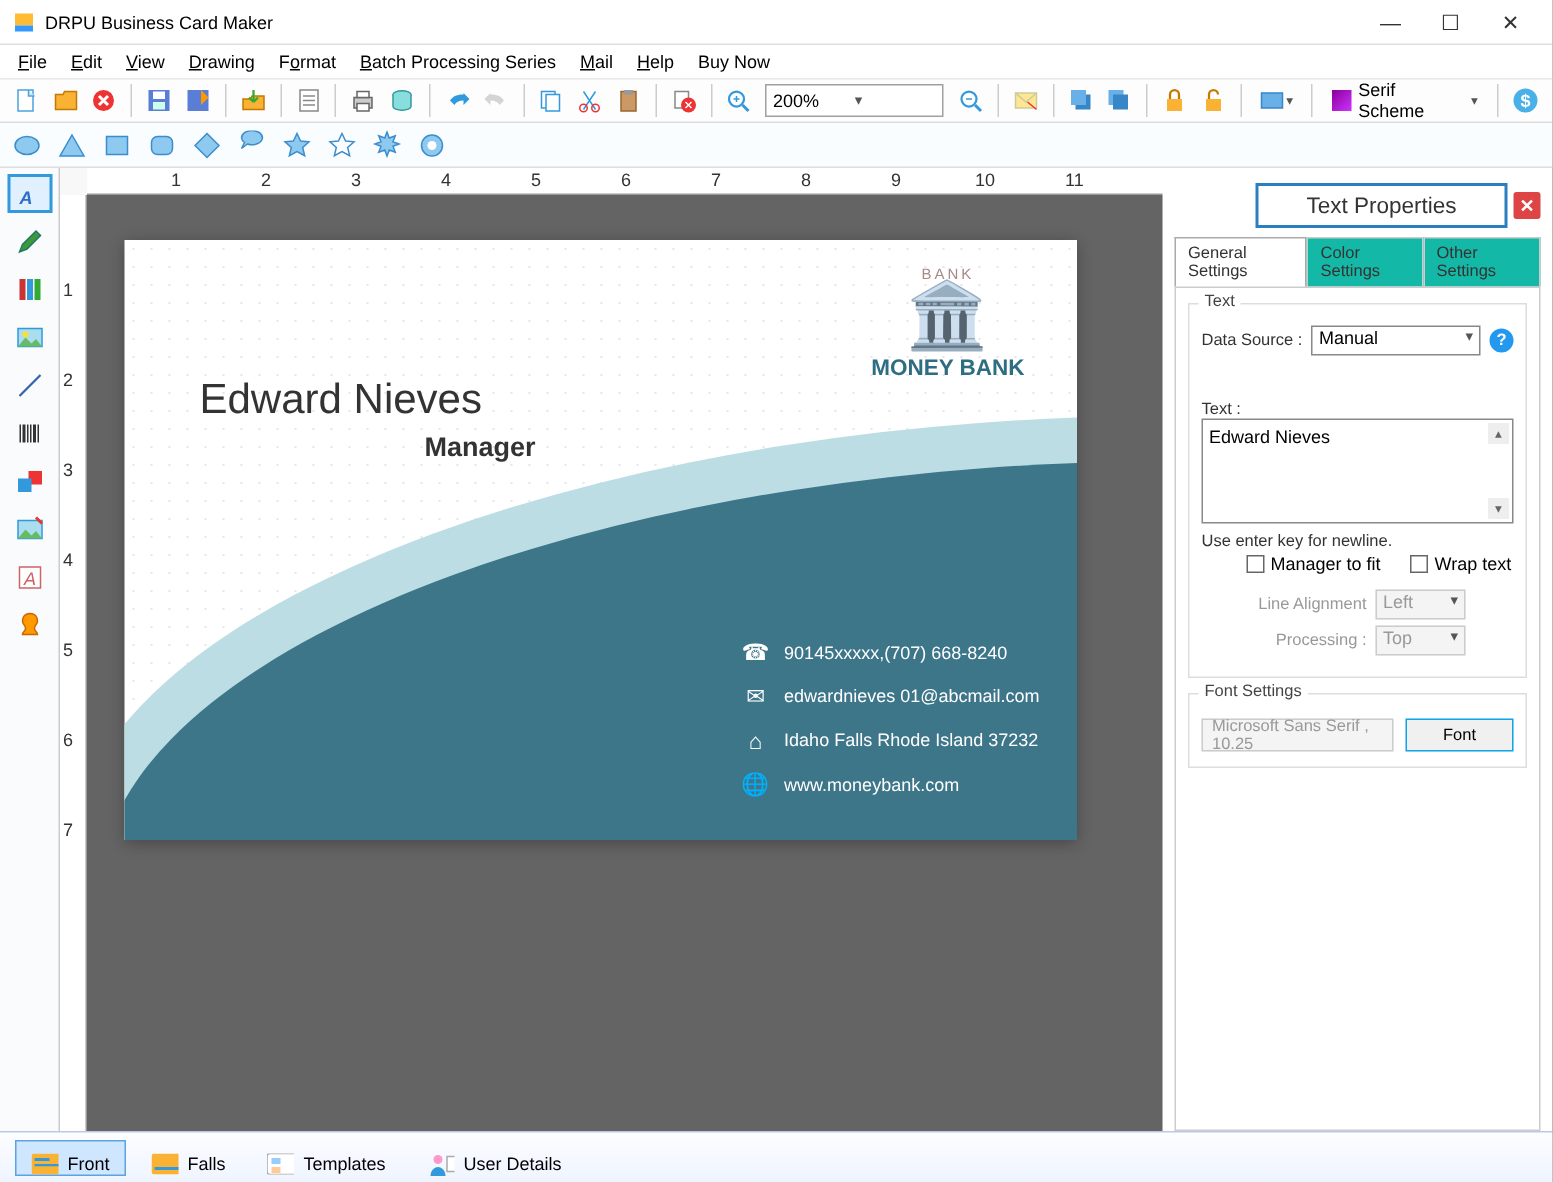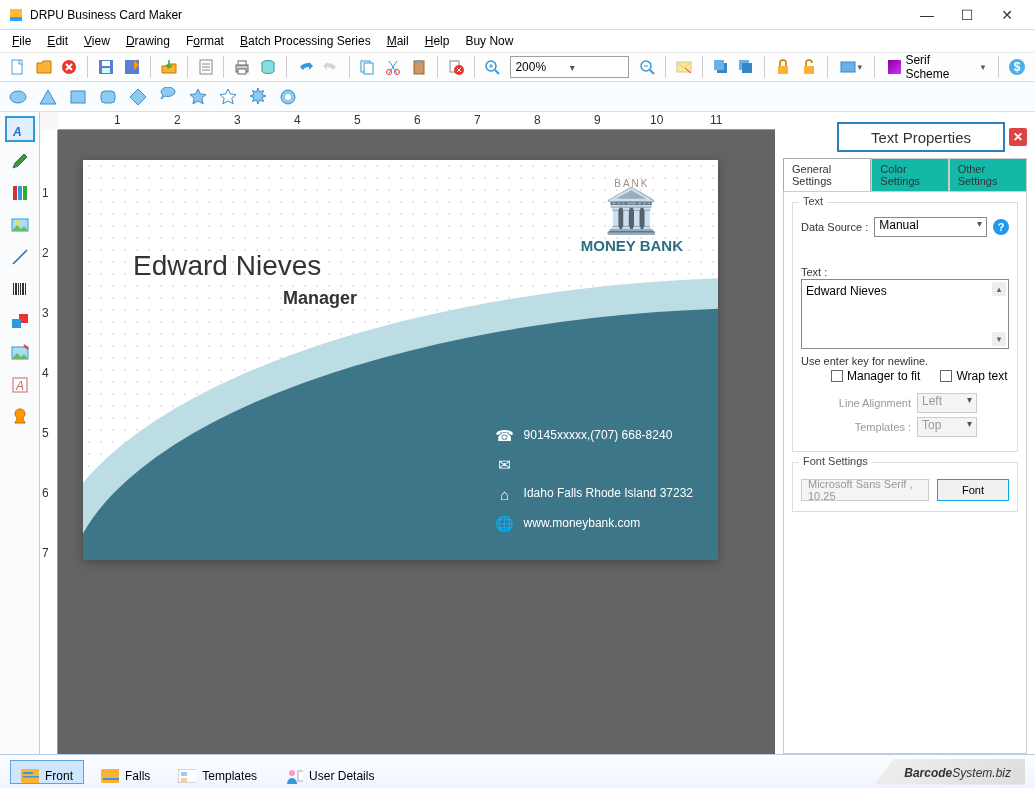--- a/index.html
+++ b/index.html
@@ -472,20 +472,21 @@
             <div class="building">🏛️</div>
             <div class="bank-label">MONEY BANK</div>
           </div>
           <div class="contact">
             <div class="row">
                 <span class="ic">☎</span>
                 <span>90145xxxxx,(707) 668-8240</span>
               </div>
             <div class="row">
                 <span class="ic">✉</span>
+                <span>edwardnieves 01@abcmail.com</span>
               </div>
             <div class="row">
                 <span class="ic">⌂</span>
                 <span>Idaho Falls Rhode Island 37232</span>
               </div>
             <div class="row">
                 <span class="ic">🌐</span>
                 <span>www.moneybank.com</span>
               </div>
           </div>
@@ -536,21 +537,21 @@
         </div>
         <div class="alignrows">
           <div class="alignrow">
             <label>Line Alignment</label>
             <div class="combo">
                 <span>Left</span>
                 <span class="caret">▾</span>
               </div>
           </div>
           <div class="alignrow">
-            <label>Templates :</label>
+            <label>Processing :</label>
             <div class="combo">
                 <span>Top</span>
                 <span class="caret">▾</span>
               </div>
           </div>
         </div>
       </div>
       <div class="group">
         <div class="group-title">Font Settings</div>
         <div class="row-f" style="margin-top:8px;gap:8px">
@@ -595,16 +596,13 @@
   <div class="bbtn">
     <span class="ic">
         <svg width="22" height="16">
           <circle cx="7" cy="5" r="3" fill="#f9c"></circle>
           <path d="M2 16c0-4 3-6 5-6s5 2 5 6z" fill="#39d"></path>
           <rect x="13" y="3" width="8" height="10" fill="#fff" stroke="#aaa"></rect>
         </svg>
       </span>
     <span>User Details</span>
   </div>
-  <div class="brand brand-bg">
-    <b>Barcode</b><span style="font-weight:400">System</span><span>.biz</span>
-  </div>
 </div>
 
 </body></html>

